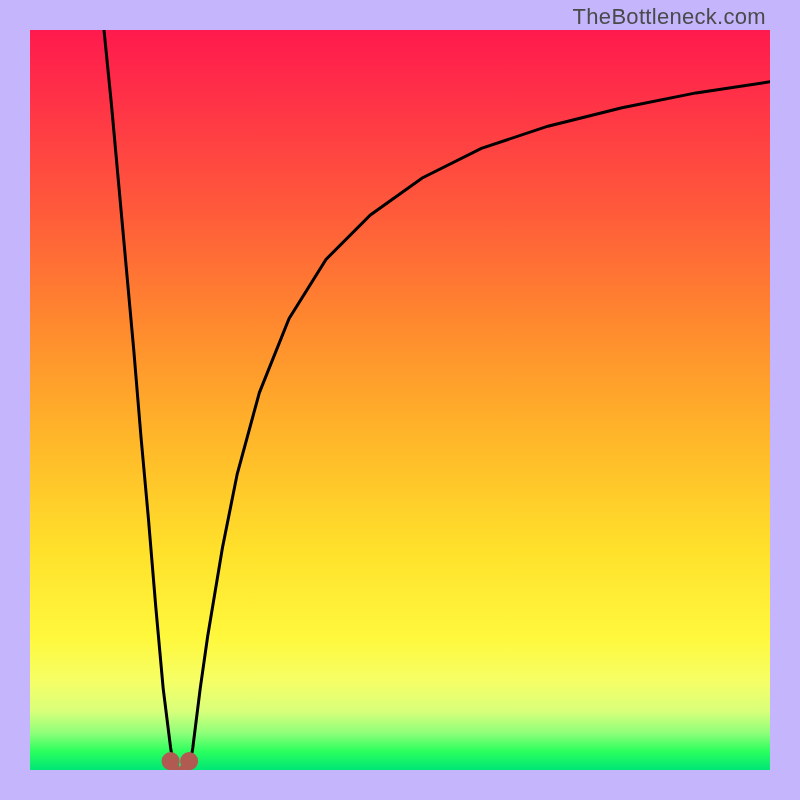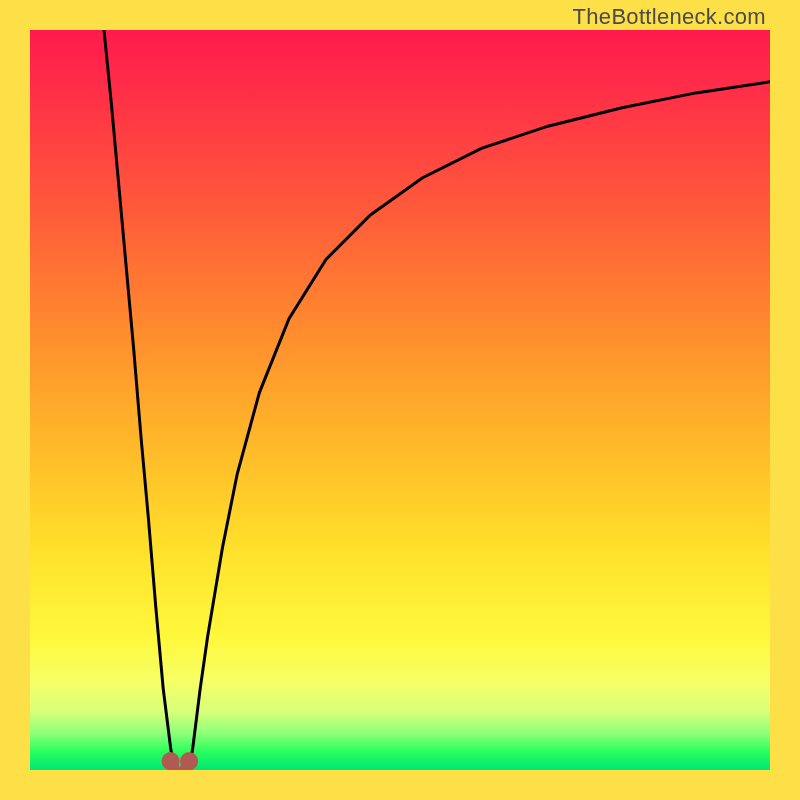--- a/index.html
+++ b/index.html
@@ -8,21 +8,21 @@
     width: 800px;
     height: 800px;
     background: #000;
     font-family: Arial, Helvetica, sans-serif;
     overflow: hidden;
   }
   .frame {
     position: relative;
     width: 800px;
     height: 800px;
-    background: #fde047;
+    background: #c4b5fd;
   }
   .plot-area {
     position: absolute;
     left: 30px;
     top: 30px;
     width: 740px;
     height: 740px;
     overflow: hidden;
   }
   .gradient-bg {

